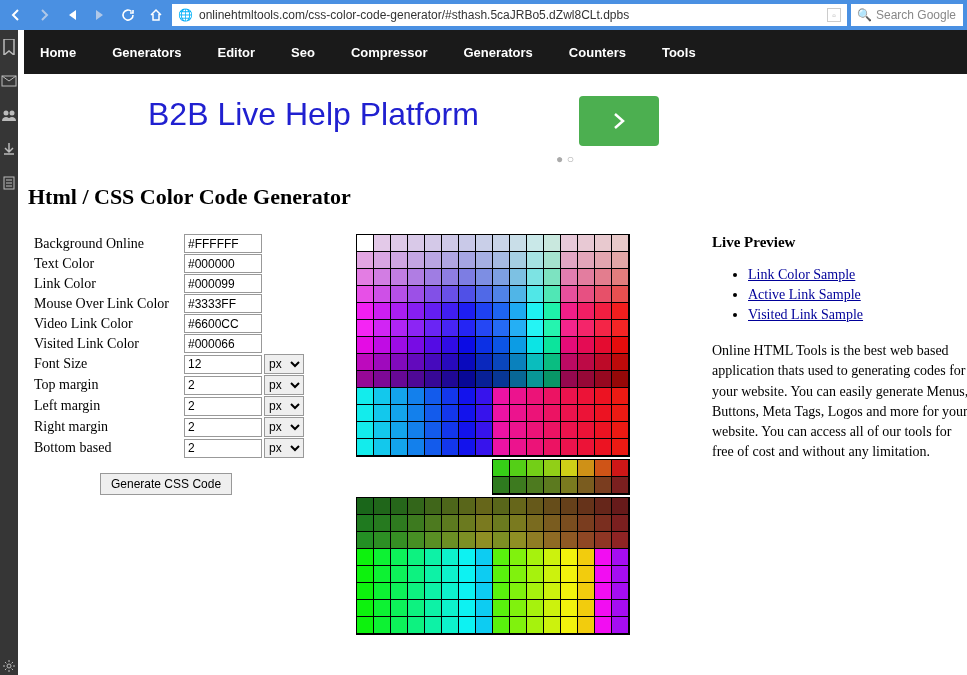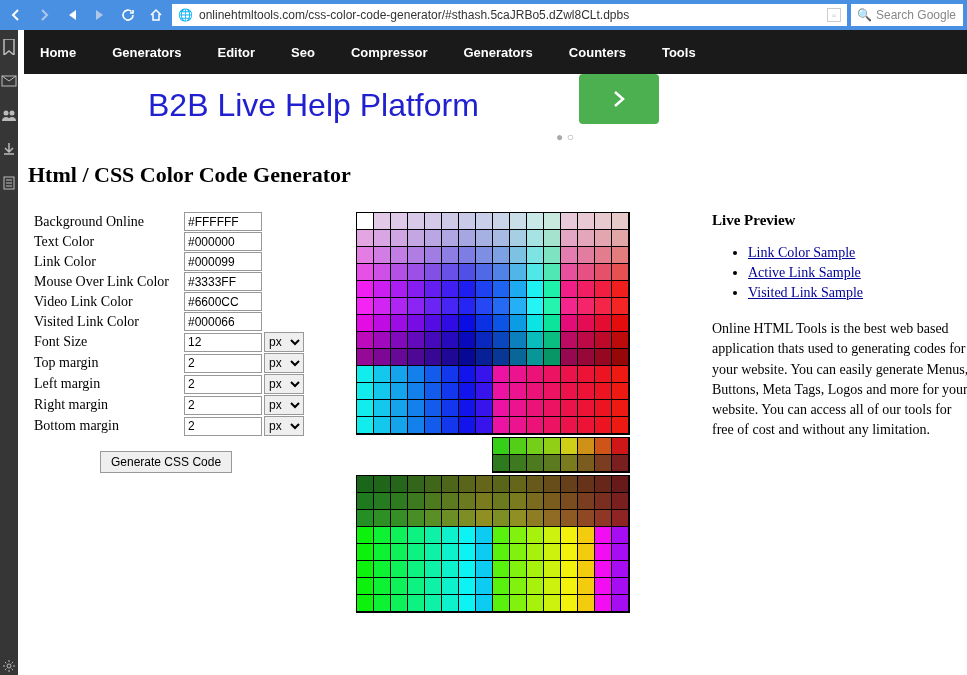--- a/index.html
+++ b/index.html
@@ -16,21 +16,21 @@
   
   .layout { display: flex; height: calc(675px - 30px); }
   .sidebar { width: 34px; background: #363636; display: flex; flex-direction: column; align-items: center; padding-top: 8px; gap: 16px; color: #bbb; }
   .sidebar .sb-item { width: 18px; height: 18px; display: flex; align-items: center; justify-content: center; cursor: pointer; }
   .sidebar .spacer { flex: 1; }
   
   .content { flex: 1; background: #fff; position: relative; }
   .nav { background: #1a1a1a; height: 44px; display: flex; align-items: center; padding: 0 16px; gap: 36px; margin-left: 6px; }
   .nav a { color: #fff; font-size: 13px; font-weight: bold; text-decoration: none; cursor: pointer; }
   
-  .ad { margin: 0 40px 6px 130px; display: flex; align-items: flex-end; gap: 40px; position: relative; }
+  .ad { margin: 22px 40px 6px 130px; display: flex; align-items: flex-start; gap: 40px; position: relative; }
   .ad-text { text-align: center; }
   .ad-title { color: #2020d0; font-size: 32px; font-family: Arial; }
   .ad-sub { color: #333; font-size: 14px; margin-top: 2px; }
   .ad-btn { width: 80px; height: 50px; background: #4caf50; border-radius: 4px; display: flex; align-items: center; justify-content: center; color: #fff; font-size: 24px; cursor: pointer; margin-left: 60px; }
   .dots { text-align: center; color: #aaa; font-size: 12px; margin-left: 140px; }
   
   .page-title { font-family: Georgia, serif; font-size: 22px; font-weight: bold; margin: 18px 0 24px 10px; }
   
   .main { display: flex; padding: 0 0 0 16px; gap: 22px; }
   .form-col { width: 300px; }
@@ -213,21 +213,21 @@
               <label>Left margin</label>
               <input type="text" class="narrow" value="2" style="">
               <select class="unit"><option>px</option></select>
             </div>
             <div class="form-row">
               <label>Right margin</label>
               <input type="text" class="narrow" value="2" style="">
               <select class="unit"><option>px</option></select>
             </div>
             <div class="form-row">
-              <label>Bottom margin</label>
+              <label>Bottom based</label>
               <input type="text" class="narrow" value="2" style="">
               <select class="unit"><option>px</option></select>
             </div>
           </div>
         <button class="gen-btn">Generate CSS Code</button>
       </div>
 
       <div class="palette">
         <div class="pal-grid" id="pal1">
             <div class="cell" style="background: rgb(255, 255, 255);"></div>

